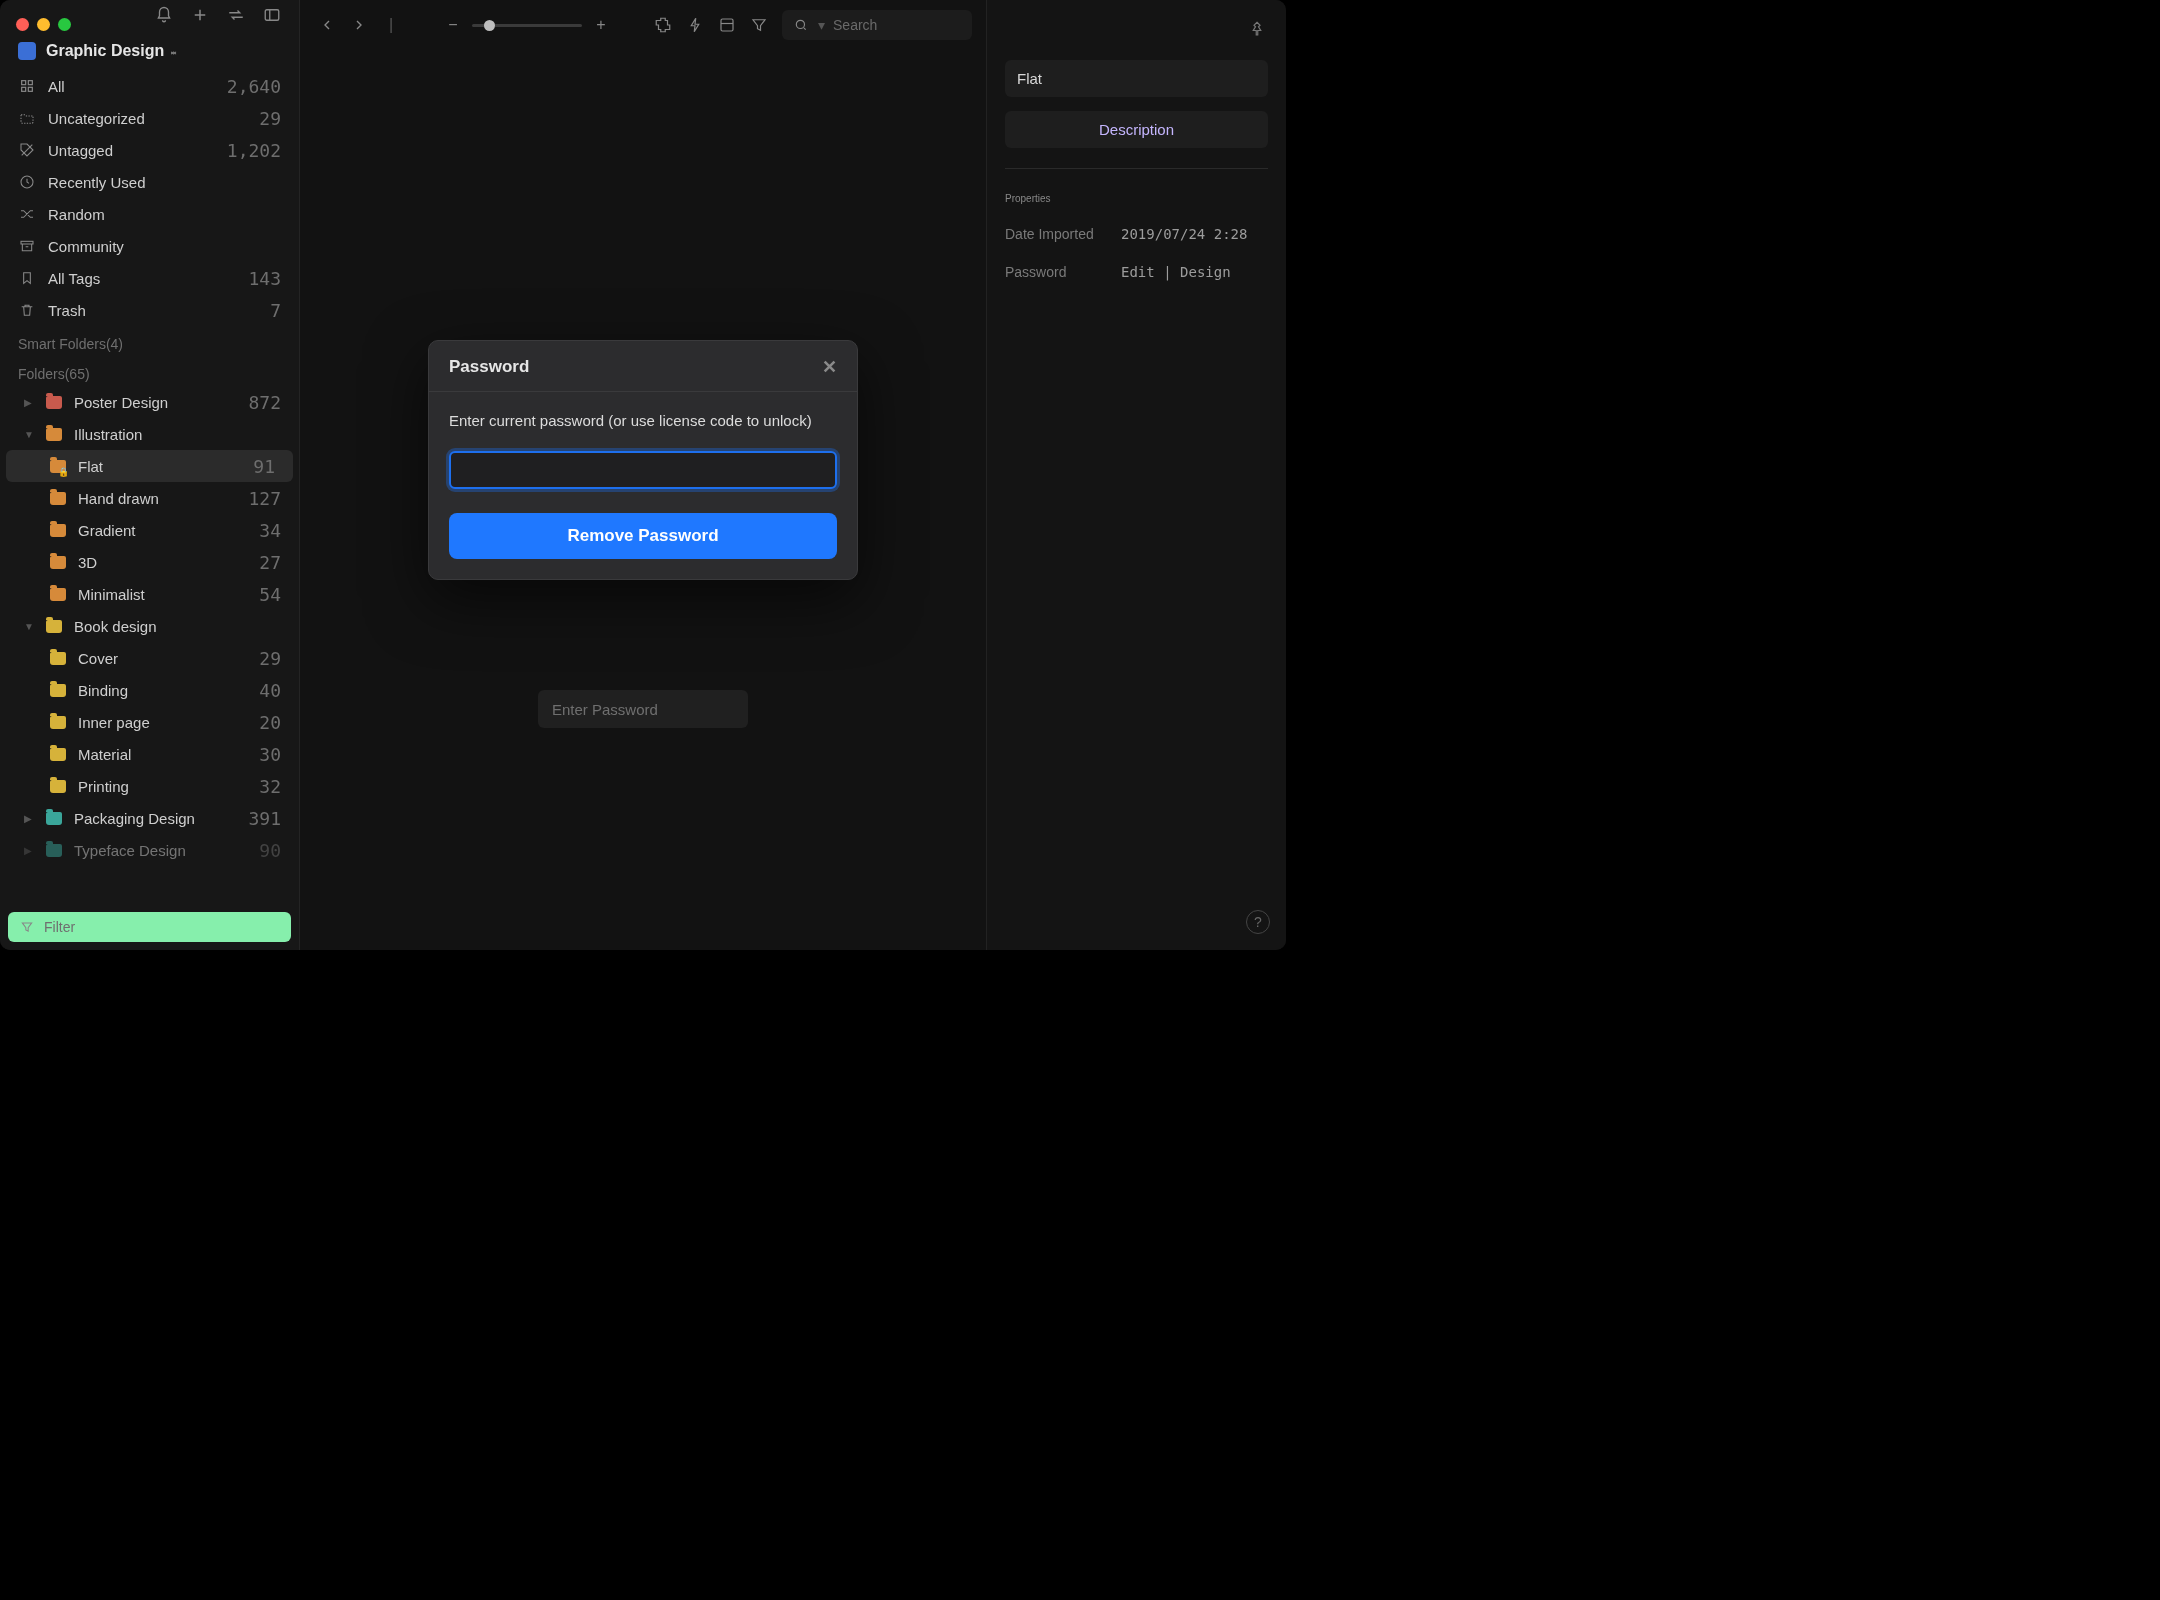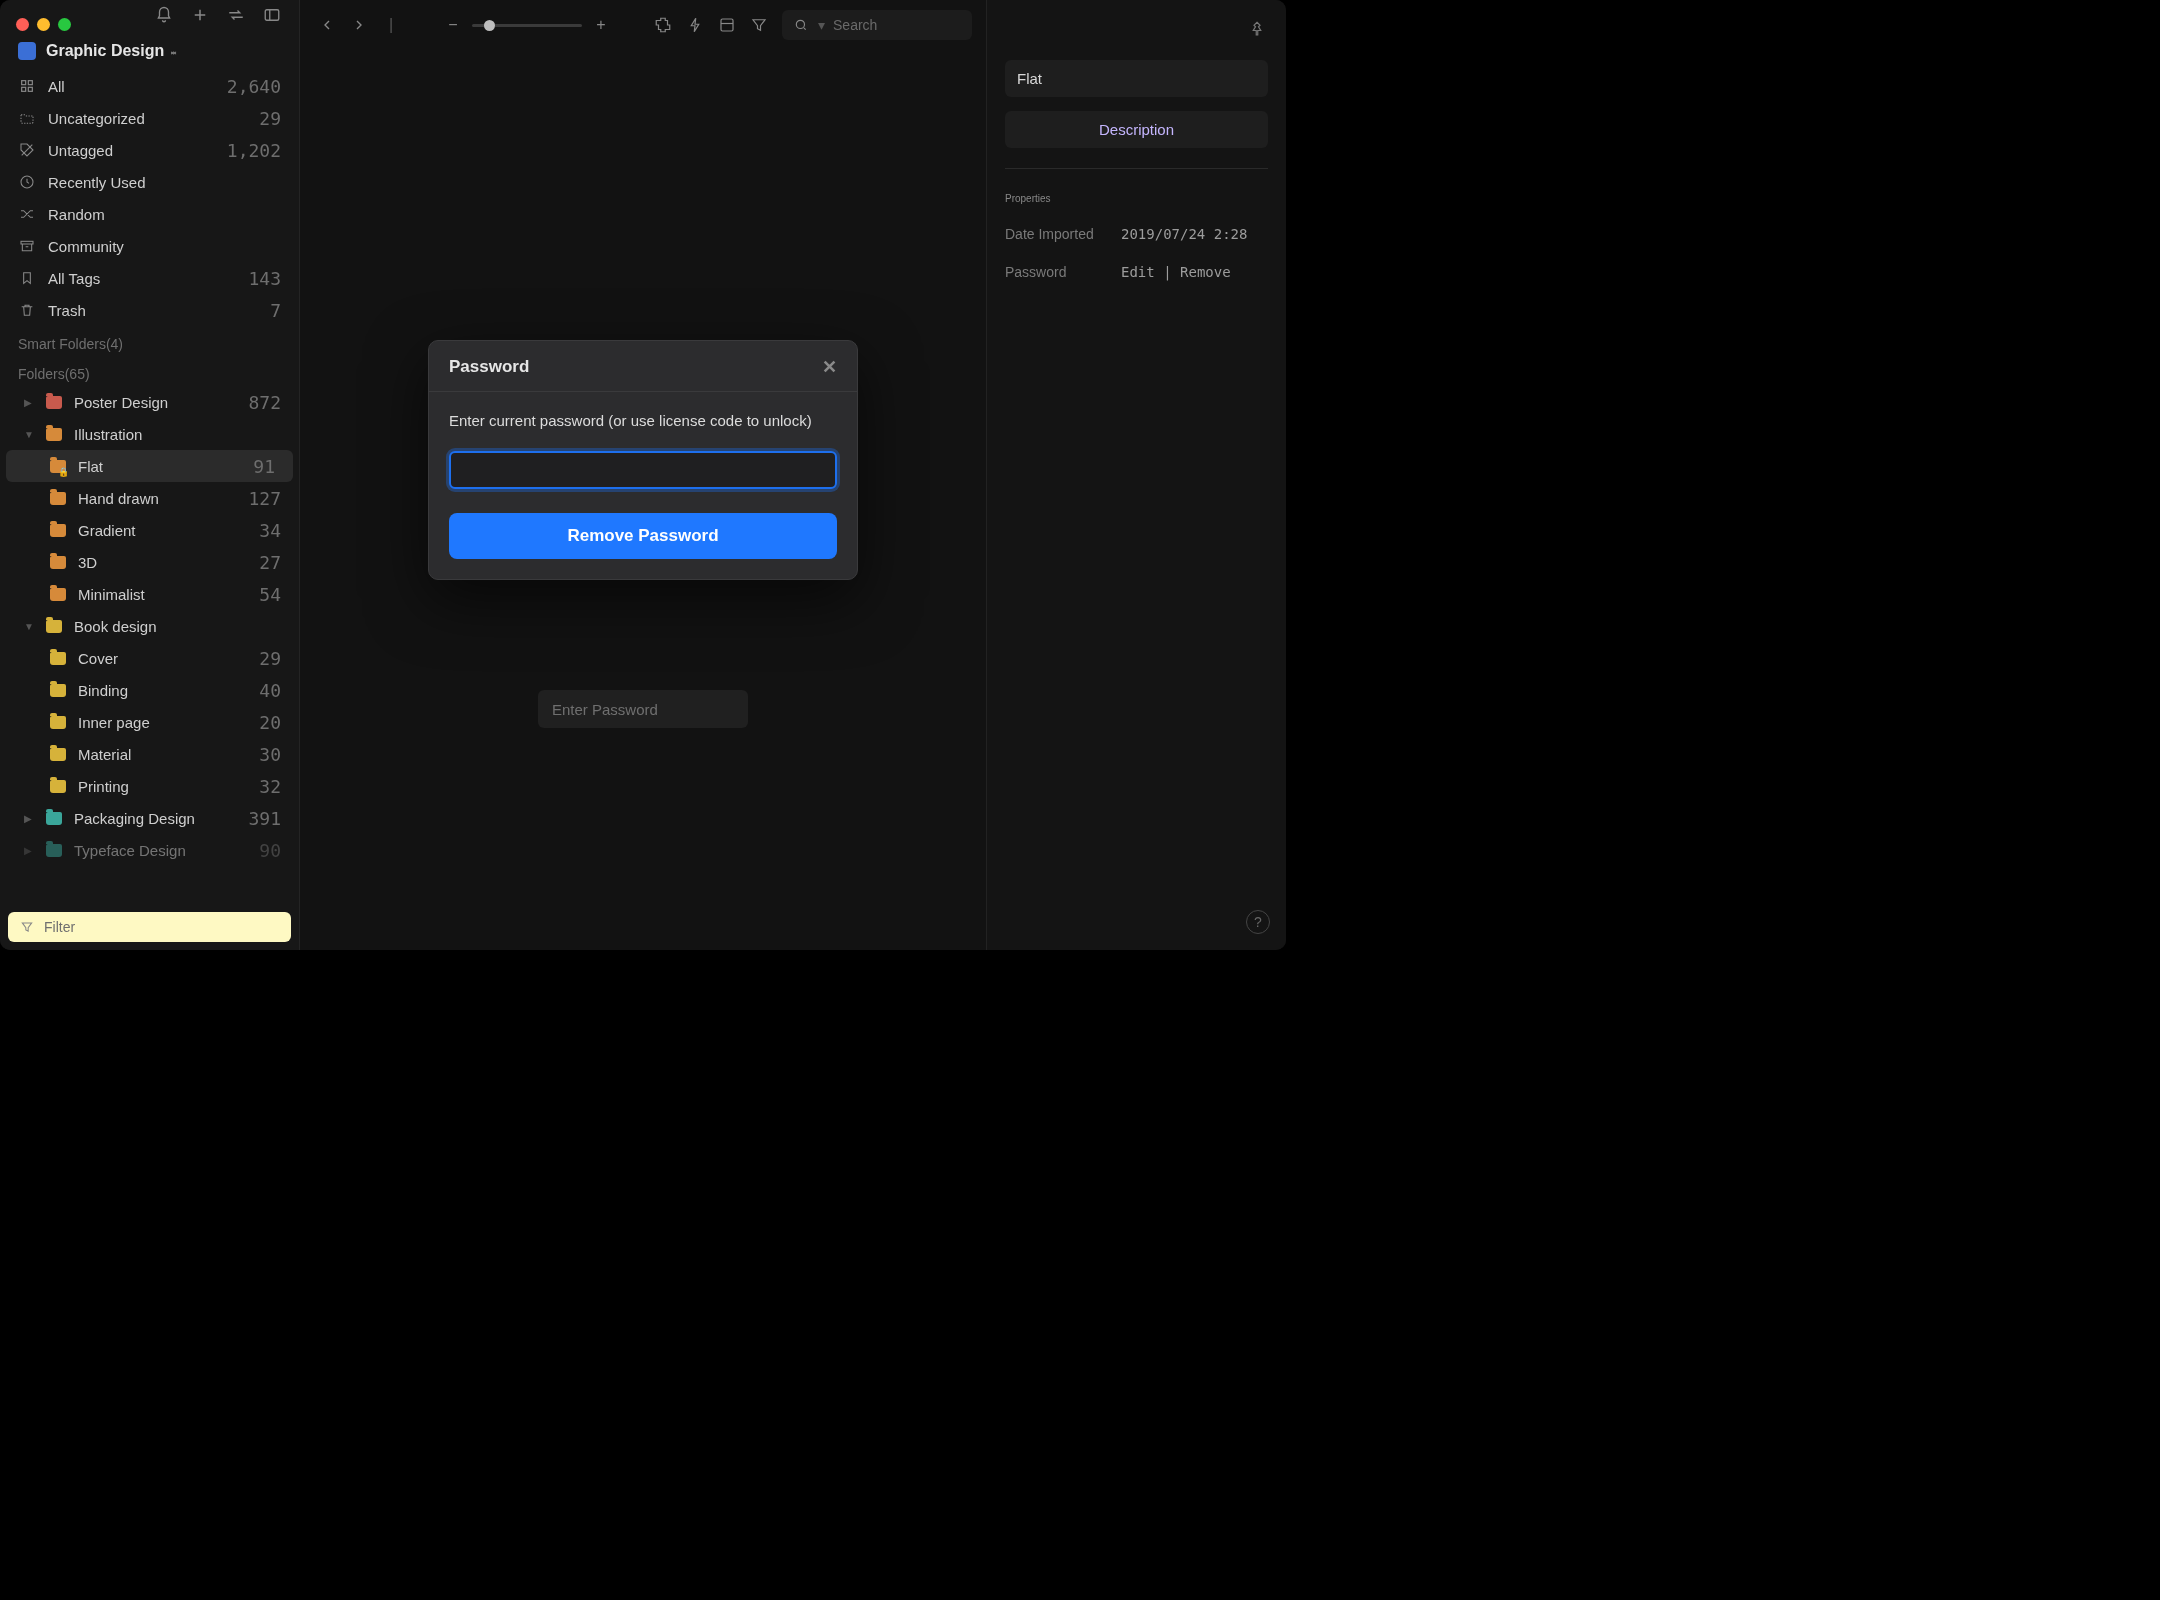--- a/index.html
+++ b/index.html
@@ -65,21 +65,21 @@
 .fold-red{background:linear-gradient(#c85a4d,#c85a4d);}
 .fold-red::before{background:#c85a4d;}
 .fold-orange{background:linear-gradient(#d68a3a,#d68a3a);}
 .fold-orange::before{background:#d68a3a;}
 .fold-yellow{background:linear-gradient(#d6b23a,#d6b23a);}
 .fold-yellow::before{background:#d6b23a;}
 .fold-teal{background:linear-gradient(#3aa69a,#3aa69a);}
 .fold-teal::before{background:#3aa69a;}
 .lock-overlay{position:absolute;right:-4px;bottom:-4px;font-size:9px;color:#bbb;}
 .sb-filter {
-  margin:8px; padding:6px 10px; background:#fef9c3; border-radius:6px;
+  margin:8px; padding:6px 10px; background:#86efac; border-radius:6px;
   display:flex; align-items:center; gap:8px; color:#6f6f6f; font-size:14px;
 }
 .ic { width:18px;height:18px; display:inline-flex;align-items:center;justify-content:center;color:#888;}
 svg { display:block; }
 
 
 .center { flex:1; display:flex; flex-direction:column; background:#121212; position:relative;}
 .toolbar {
   height:50px; display:flex; align-items:center; padding:0 14px 0 18px; gap:14px;
   color:#7a7a7a;
@@ -436,21 +436,21 @@
     <div class="insp-label">Properties</div>
     <div class="prop-row">
       <span class="k">Date Imported</span>
       <span class="v">2019/07/24 2:28</span>
     </div>
     <div class="prop-row">
       <span class="k">Password</span>
       <span class="v">
         <a>Edit</a>
         <span>|</span>
-        <a>Remove</a>
+        <a>Design</a>
       </span>
     </div>
   </div>
 
   <div class="overlay"></div>
   <div class="modal">
     <div class="modal-head">
       <span>Password</span>
       <span class="modal-close">✕</span>
     </div>

